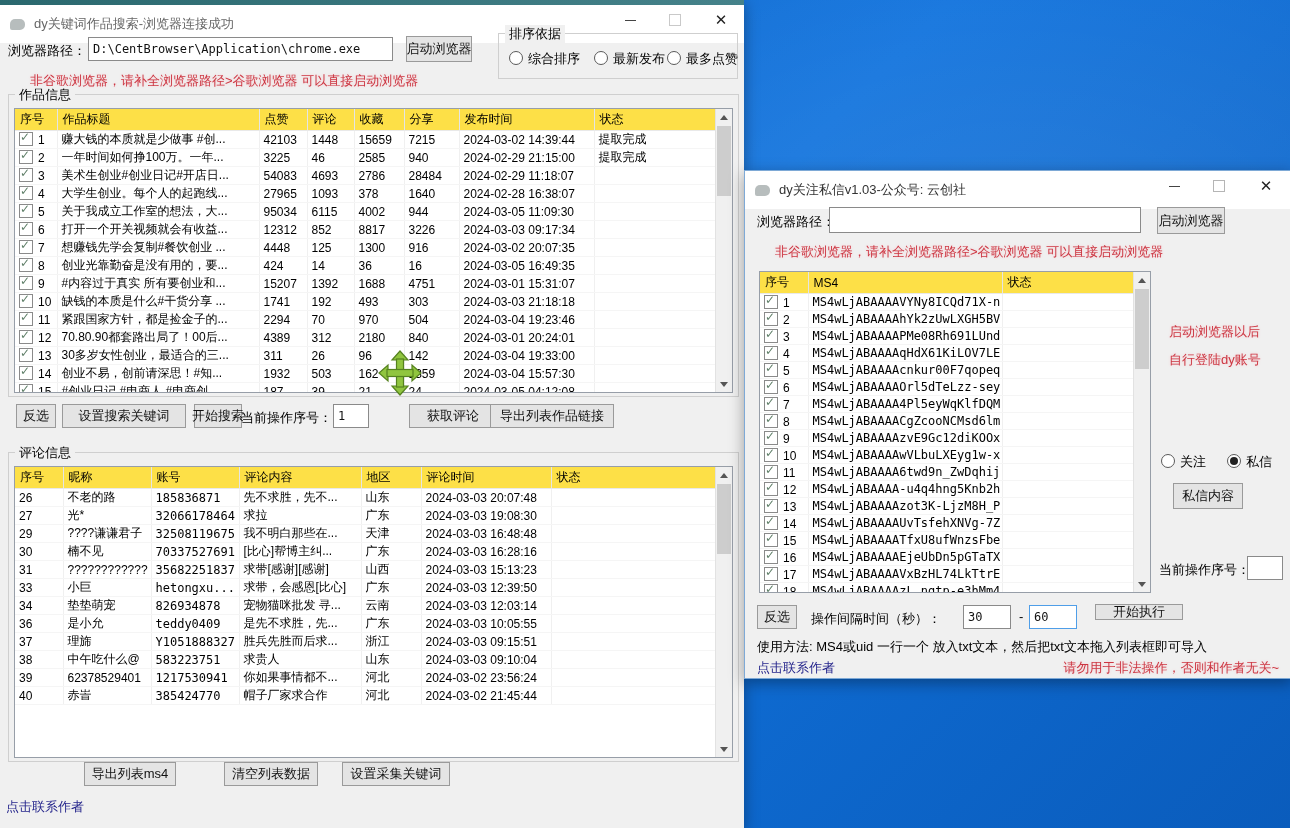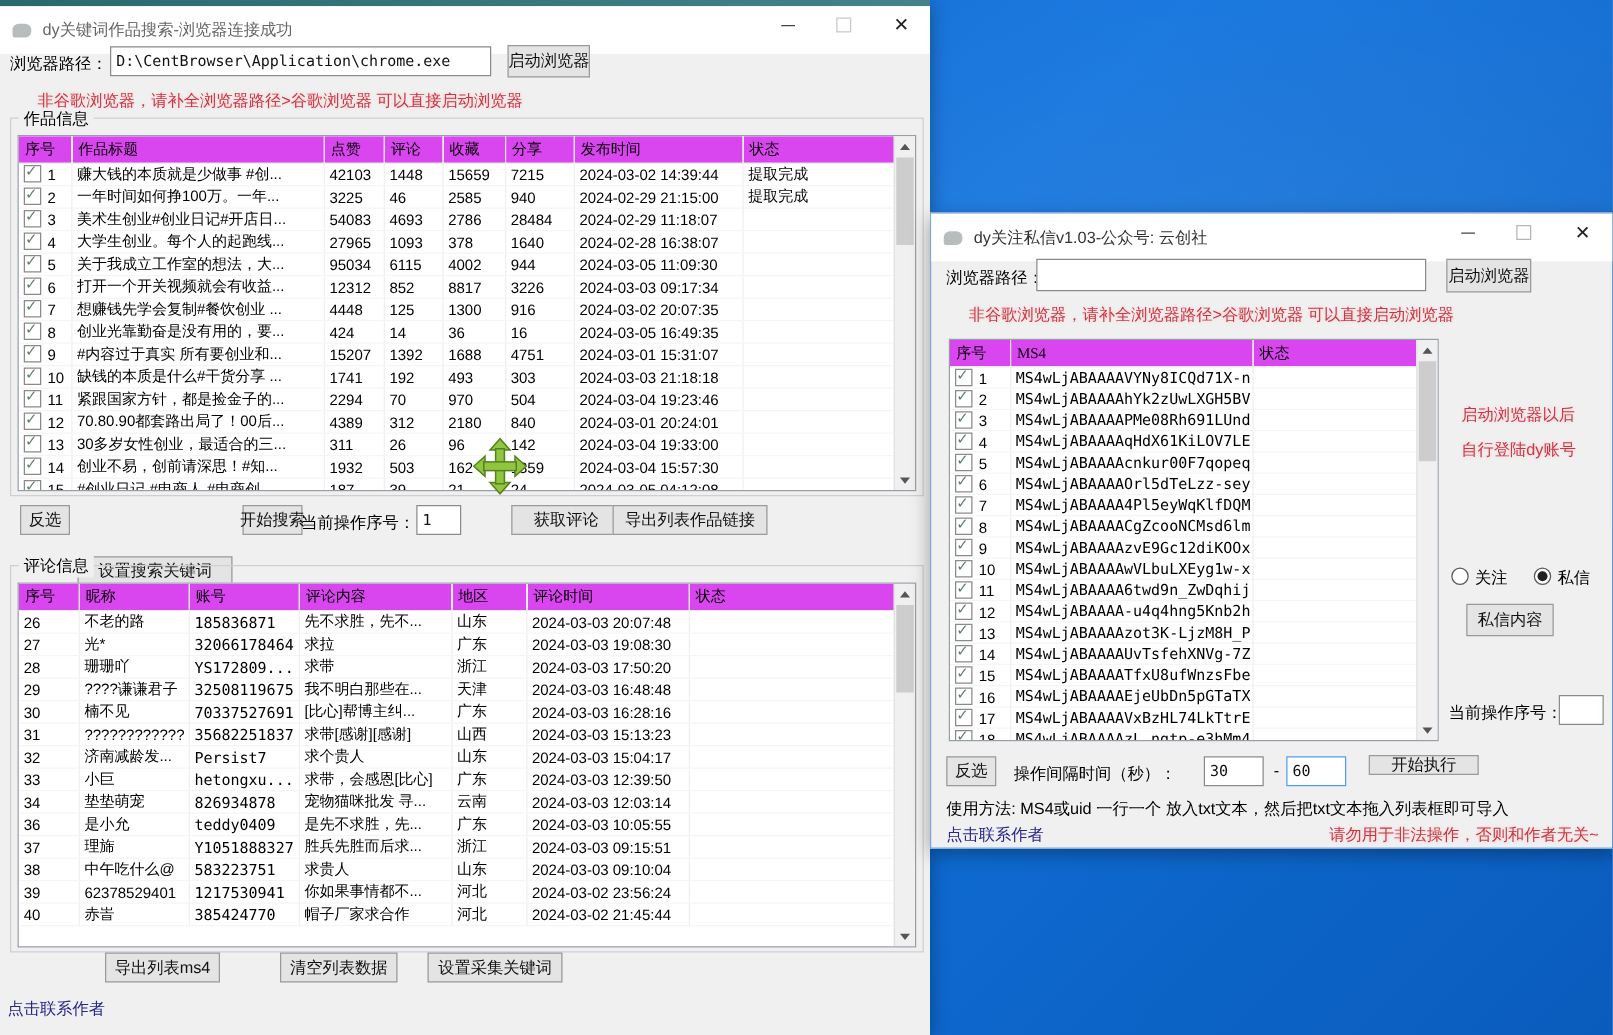--- a/index.html
+++ b/index.html
@@ -23,21 +23,21 @@
   .btn{position:absolute;background:#e4e4e4;border:1px solid #9a9a9a;font-size:13px;color:#111;
        display:flex;align-items:center;justify-content:center;white-space:nowrap;box-sizing:border-box;}
   .txt{position:absolute;border:1px solid #8a8a8a;background:#fff;font-size:12px;padding:0 4px;box-sizing:border-box;
        font-family:"DejaVu Sans Mono","Liberation Mono",monospace;color:#111;}
   .txt.focused{border:1px solid #4f9ee8;}
   .groupbox{position:absolute;border:1px solid #cfcfcf;box-sizing:border-box;}
   .group-label{position:absolute;top:-9px;left:6px;background:#f0f0f0;padding:0 4px;font-size:13px;color:#000;white-space:nowrap;}
   .listview{position:absolute;background:#fff;border:1px solid #979ea8;box-sizing:border-box;overflow:hidden;}
   table.lv{border-collapse:collapse;table-layout:fixed;width:100%;}
   table.lv th{font-weight:normal;text-align:left;font-size:12px;color:#000;padding:2px 5px;
-      border-right:1px solid #e4e4e4;border-bottom:1px solid #e9e9e9;height:16px;white-space:nowrap;overflow:hidden;background:#d946ef;font-family:Liberation Serif, serif;}
+      border-right:1px solid #e4e4e4;border-bottom:1px solid #e9e9e9;height:16px;white-space:nowrap;overflow:hidden;background:#fde047;}
   table.lv td{font-size:12px;color:#000;padding:0 4px;border-right:1px solid #f0f0f0;border-bottom:1px solid #f5f5f5;
       white-space:nowrap;overflow:hidden;}
   .works td,.works th{height:16px;}
   .cmts td{height:16px;}
   .ms4t td{height:16px;}
   td.mono{font-family:"DejaVu Sans Mono","Liberation Mono",monospace;font-size:12px;}
   .cb{display:inline-block;width:12px;height:12px;border:1px solid #8a8a8a;background:#fff;margin-right:5px;
       vertical-align:-2px;position:relative;}
   .cb.checked::after{content:"✓";position:absolute;left:0px;top:-3px;font-size:12px;color:#5f7f68;}
   .radio{display:inline-block;width:12px;height:12px;border:1px solid #5a5a5a;border-radius:50%;background:#fff;
@@ -66,20 +66,32 @@
     <div class="cap-btn cap-min" style="left:613px;top:5px;"></div>
     <div class="cap-btn" style="left:658px;top:5px;">
         <span class="cap-max-box"></span>
       </div>
     <div class="cap-btn cap-close" style="left:704px;top:5px;">✕</div>
 
     <div class="lbl" style="left:8px;top:42px;">浏览器路径：</div>
     <input class="txt" style="left: 88px; top: 37px; width: 305px; height: 24px;" value="D:\CentBrowser\Application\chrome.exe">
     <div class="btn" style="left:406px;top:36px;width:66px;height:26px;">启动浏览器</div>
 
+    <div class="groupbox" style="left:498px;top:33px;width:240px;height:46px;">
+      <span class="group-label">排序依据</span>
+      <span class="radio-item" style="left:10px;top:16px;">
+        <span class="radio"></span><span>综合排序</span>
+      </span>
+      <span class="radio-item" style="left:95px;top:16px;">
+        <span class="radio"></span><span>最新发布</span>
+      </span>
+      <span class="radio-item" style="left:168px;top:16px;">
+        <span class="radio"></span><span>最多点赞</span>
+      </span>
+    </div>
 
     <div class="lbl red" style="left:30px;top:72px;">非谷歌浏览器，请补全浏览器路径&gt;谷歌浏览器 可以直接启动浏览器</div>
 
     <div class="groupbox" style="left:8px;top:94px;width:731px;height:303px;">
       <span class="group-label">作品信息</span>
     </div>
     <div class="listview" style="left:14px;top:108px;width:719px;height:285px;">
       <div style="margin-right:16px;overflow:hidden;height:100%;">
         <table class="lv works">
           <colgroup>
@@ -263,21 +275,21 @@
             <div class="arr-up"></div>
           </div>
         <div class="sb-thumb" style="top:17px;height:70px;"></div>
         <div class="sb-btn" style="bottom:0;">
             <div class="arr-dn"></div>
           </div>
       </div>
     </div>
 
     <div class="btn" style="left:16px;top:404px;width:40px;height:24px;">反选</div>
-    <div class="btn" style="left:62px;top:404px;width:124px;height:24px;margin-top:41px;">设置搜索关键词</div>
+    <div class="btn" style="left:62px;top:404px;width:124px;height:24px;">设置搜索关键词</div>
     <div class="btn" style="left:194px;top:404px;width:48px;height:24px;font-family:Liberation Mono, monospace;">开始搜索</div>
     <div class="lbl" style="left:240px;top:409px;left:241px;">当前操作序号：</div>
     <input class="txt" style="left: 333px; top: 404px; width: 36px; height: 24px;" value="1">
     <div class="btn" style="left:384px;top:404px;width:88px;height:24px;margin-left:25px;">获取评论</div>
     <div class="btn" style="left:490px;top:404px;width:124px;height:24px;">导出列表作品链接</div>
 
     <div class="groupbox" style="left:8px;top:452px;width:731px;height:310px;">
       <span class="group-label">评论信息</span>
     </div>
     <div class="listview" style="left:14px;top:466px;width:719px;height:292px;">
@@ -316,29 +328,20 @@
               <tr>
                 <td>27</td>
                 <td>光*</td>
                 <td class="mono">32066178464</td>
                 <td>求拉</td>
                 <td>广东</td>
                 <td>2024-03-03 19:08:30</td>
                 <td></td>
               </tr>
               <tr>
-                <td>28</td>
-                <td>珊珊吖</td>
-                <td class="mono">YS172809...</td>
-                <td>求带</td>
-                <td>浙江</td>
-                <td>2024-03-03 17:50:20</td>
-                <td></td>
-              </tr>
-              <tr>
                 <td>29</td>
                 <td>????谦谦君子</td>
                 <td class="mono">32508119675</td>
                 <td>我不明白那些在...</td>
                 <td>天津</td>
                 <td>2024-03-03 16:48:48</td>
                 <td></td>
               </tr>
               <tr>
                 <td>30</td>
@@ -349,29 +352,20 @@
                 <td>2024-03-03 16:28:16</td>
                 <td></td>
               </tr>
               <tr>
                 <td>31</td>
                 <td>????????????</td>
                 <td class="mono">35682251837</td>
                 <td>求带[感谢][感谢]</td>
                 <td>山西</td>
                 <td>2024-03-03 15:13:23</td>
-                <td></td>
-              </tr>
-              <tr>
-                <td>32</td>
-                <td>济南减龄发...</td>
-                <td class="mono">Persist7</td>
-                <td>求个贵人</td>
-                <td>山东</td>
-                <td>2024-03-03 15:04:17</td>
                 <td></td>
               </tr>
               <tr>
                 <td>33</td>
                 <td>小巨</td>
                 <td class="mono">hetongxu...</td>
                 <td>求带，会感恩[比心]</td>
                 <td>广东</td>
                 <td>2024-03-03 12:39:50</td>
                 <td></td>

